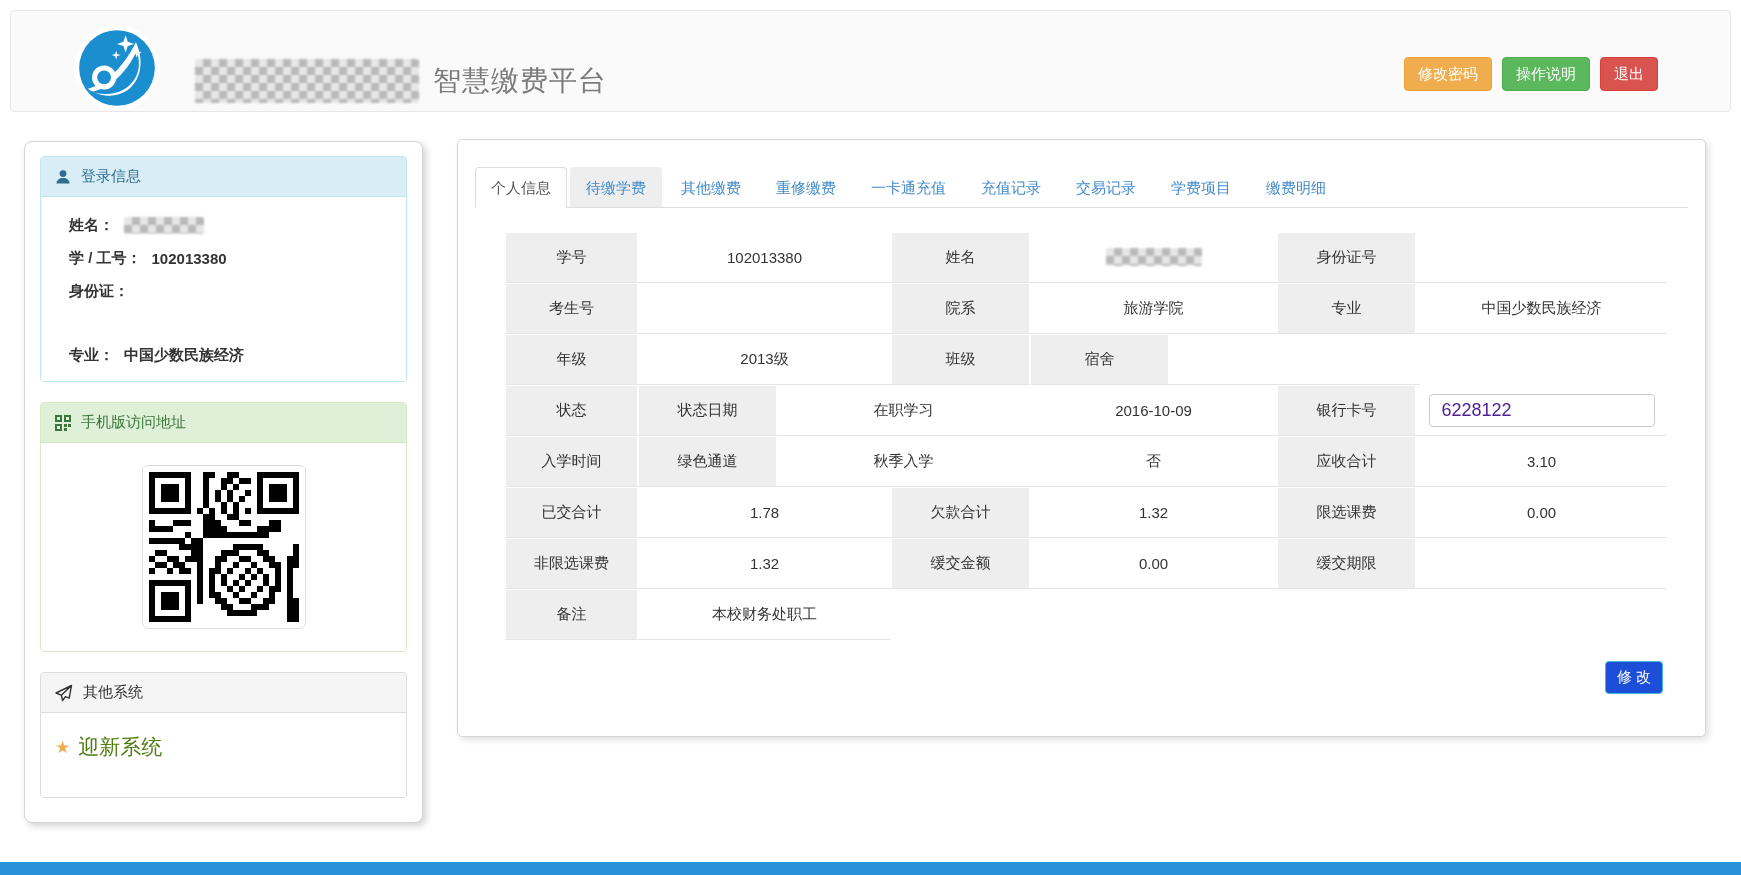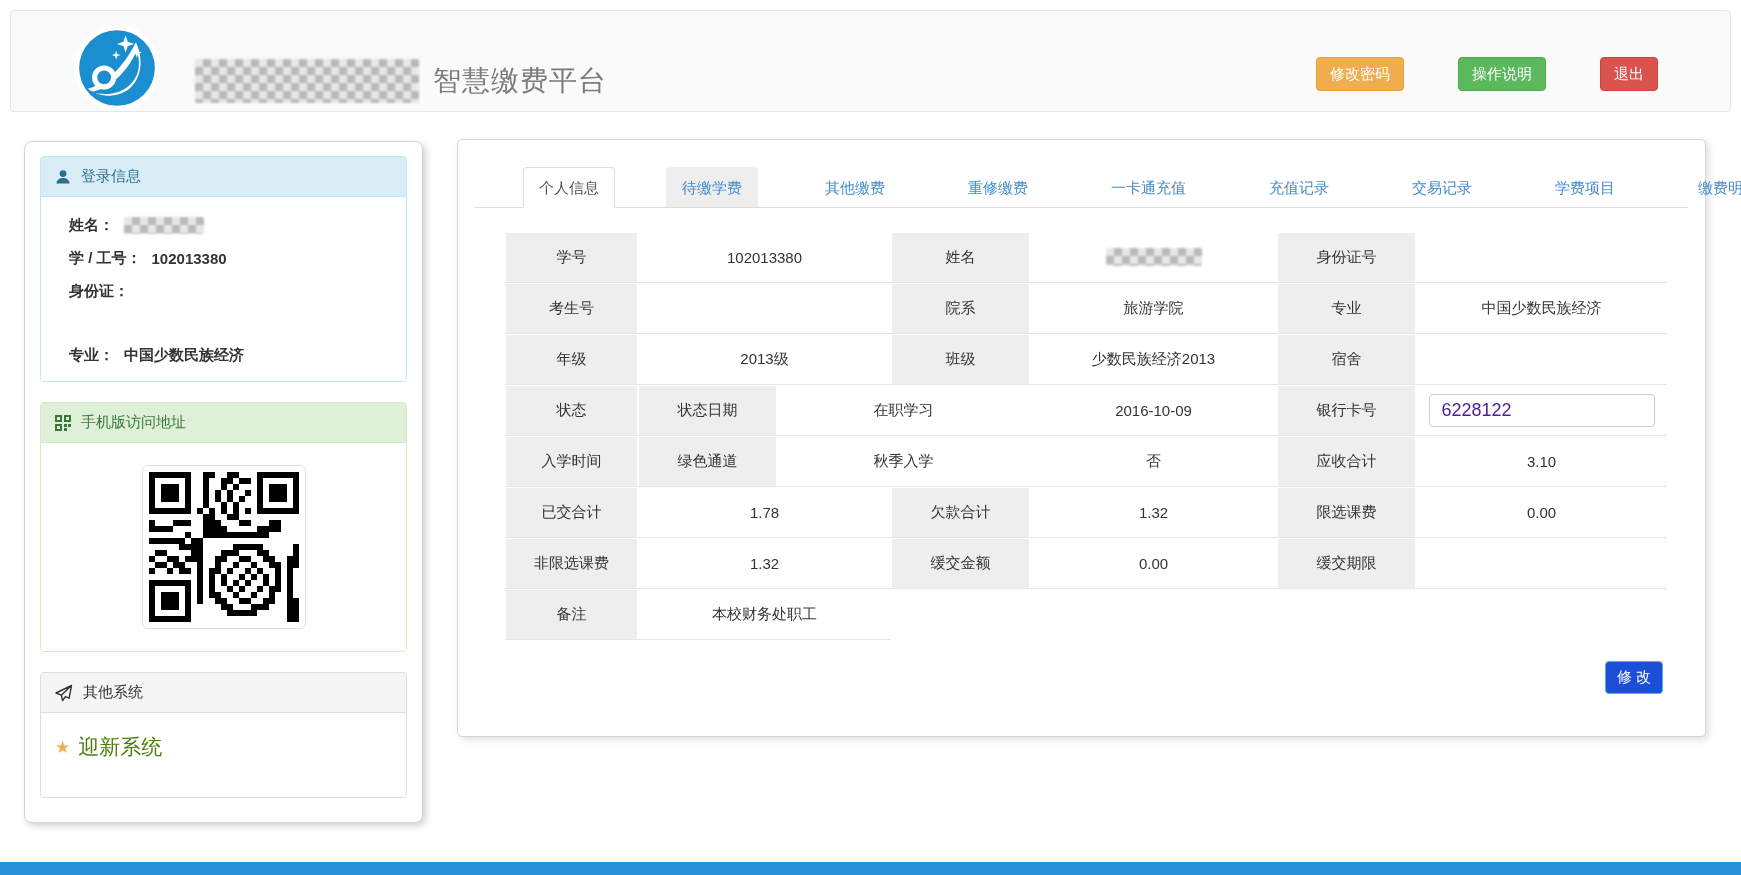--- a/index.html
+++ b/index.html
@@ -13,21 +13,21 @@
   .brand { position:absolute; left:184px; top:46px; height:48px; display:flex; align-items:center; gap:14px; }
   .mosaic { background-image:
               linear-gradient(45deg,#b9b9b9 25%,transparent 25%,transparent 75%,#b9b9b9 75%),
               linear-gradient(45deg,#b9b9b9 25%,#e7e7e7 25%,#e7e7e7 75%,#b9b9b9 75%);
             background-size:16px 16px; background-position:0 0,8px 8px;
             filter:blur(1px); border-radius:2px; }
   .mosaic-brand { width:224px; height:44px; }
   .brand-title { font-size:28px; color:#7b7b7b; letter-spacing:1px; }
   .hdr-buttons { position:absolute; right:72px; top:46px; display:flex; gap:10px; }
   .hbtn { height:34px; border:none; border-radius:4px; color:#fff; font-size:15px;
-          padding:0 13px; cursor:pointer; font-family:Liberation Serif, serif;margin-left:44px; }
+          padding:0 13px; cursor:pointer; font-family:Liberation Serif, serif; }
   .hbtn.orange { background:#f0ad4e; border:1px solid #eea236; }
   .hbtn.green  { background:#5cb85c; border:1px solid #4cae4c; }
   .hbtn.red    { background:#d9534f; border:1px solid #d43f3a; }
 
   
   .sidebar { position:absolute; left:24px; top:141px; width:399px; height:682px;
              background:#fff; border:1px solid #d5d5d5; border-radius:8px;
              box-shadow:3px 3px 7px rgba(0,0,0,0.18); padding:14px 15px; }
   .spanel { border-radius:4px; margin-bottom:20px; overflow:hidden; }
   .spanel .shead { height:40px; display:flex; align-items:center; gap:10px;
@@ -53,21 +53,21 @@
   .sys-link { color:#4d7c0f; font-size:21px; text-decoration:none; cursor:pointer; }
 
   
   .main { position:absolute; left:457px; top:139px; width:1249px; height:598px;
           background:#fff; border:1px solid #d5d5d5; border-radius:5px;
           box-shadow:3px 3px 7px rgba(0,0,0,0.12); }
   .tabs { position:absolute; left:17px; top:27px; right:17px; height:41px;
           display:flex; border-bottom:1px solid #ddd; }
   .tab { font-size:15px; color:#428bca; padding:11px 15px; margin-right:3px;
          border:1px solid transparent; border-radius:4px 4px 0 0; cursor:pointer;
-         white-space:nowrap;margin-left:48px; }
+         white-space:nowrap; }
   .tab.t-active { color:#555; background:#fff; border-color:#ddd;
                   border-bottom:1px solid #fff; margin-bottom:-1px; cursor:default; }
   .tab.t-hover { background:#eee; }
 
   
   .ptable { position:absolute; left:47px; top:92px; }
   .prow { display:flex; height:51px; }
   .pcell { display:flex; align-items:center; justify-content:center;
            font-size:15px; color:#333; border-bottom:1px solid #e5e5e5; }
   .pcell.lab { background:#eeeeee; border:1px solid #fff; border-bottom:1px solid #e5e5e5; }
@@ -412,21 +412,20 @@
       <div class="pcell lab w-l2">院系</div>
       <div class="pcell w-v2">旅游学院</div>
       <div class="pcell lab w-l3">专业</div>
       <div class="pcell w-v3">中国少数民族经济</div>
     </div>
 
     <div class="prow">
       <div class="pcell lab w-l1">年级</div>
       <div class="pcell w-v1">2013级</div>
       <div class="pcell lab w-l2">班级</div>
-      <div class="pcell w-v2">少数民族经济2013</div>
       <div class="pcell lab w-l3">宿舍</div>
       <div class="pcell w-v3"></div>
     </div>
 
     <div class="prow">
       <div class="pcell lab w-l1">状态</div>
       <div class="pcell lab w-l2">状态日期</div>
       <div class="pcell w-v1">在职学习</div>
       <div class="pcell w-v2">2016-10-09</div>
       <div class="pcell lab w-l3">银行卡号</div>

